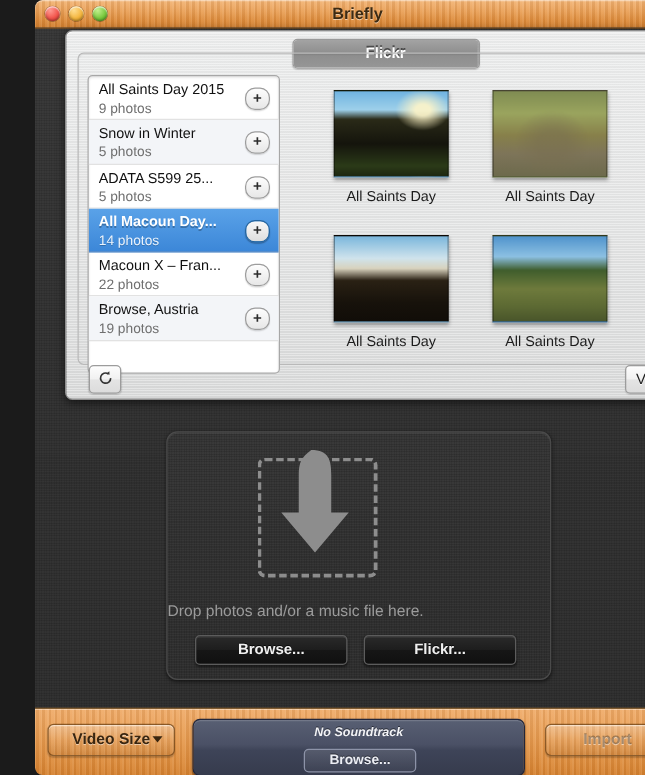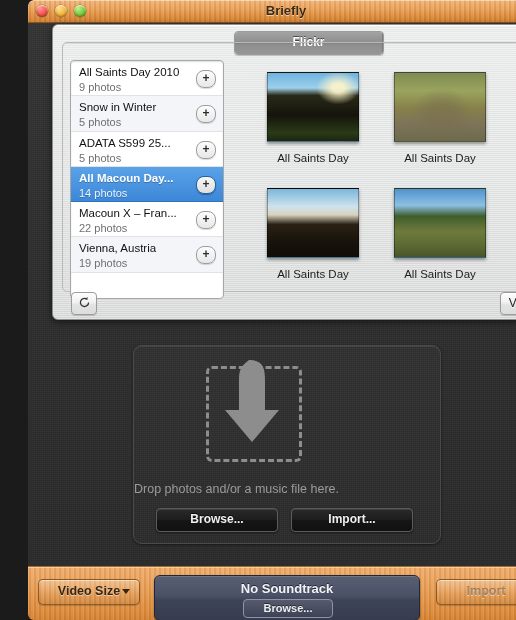--- a/index.html
+++ b/index.html
@@ -198,21 +198,21 @@
     border-left:4px solid transparent;border-right:4px solid transparent;border-top:5px solid #3a2610;}
   .create{left:408px;top:12px;width:98px;height:24px;line-height:23px;color:rgba(58,38,16,.42);}
   .soundtrack{
     position:absolute;left:126px;top:8px;width:264px;height:44px;border-radius:6px;
     background:linear-gradient(180deg,#585f73 0%,#4a5065 45%,#3e4458 55%,#363b4d 100%);
     border:1px solid #22263a;
     box-shadow:inset 0 1px 0 rgba(255,255,255,.16), 0 1px 2px rgba(0,0,0,.45);
   }
   .st-title{
     position:absolute;left:0;top:5px;width:264px;text-align:center;
-    font-size:13px;font-weight:bold;color:#f2f3f7;text-shadow:0 -1px 0 rgba(0,0,0,.55);
+    font-size:10px;font-weight:bold;color:#f2f3f7;text-shadow:0 -1px 0 rgba(0,0,0,.55);font-style:italic;
   }
   .st-browse{
     position:absolute;left:88px;top:23px;width:88px;height:17px;line-height:16px;
     text-align:center;font-size:11px;font-weight:bold;color:#eceef4;
     text-shadow:0 -1px 0 rgba(0,0,0,.5);
     border:1px solid #8d93a8;border-radius:4px;
     background:linear-gradient(180deg,rgba(255,255,255,.12) 0%,rgba(255,255,255,.03) 100%);
     cursor:default;
   }
 </style>
@@ -237,21 +237,21 @@
   <div class="popover">
 
     <div class="tabs">
       <div class="tab sel">Flickr</div>
     </div>
 
     <div class="sheet-inner"></div>
 
     <div class="list">
       <div class="row">
-        <div class="row-title">All Saints Day 2010</div>
+        <div class="row-title">All Saints Day 2015</div>
         <div class="row-sub">9 photos</div>
         <div class="plus">+</div>
       </div>
       <div class="row alt">
         <div class="row-title">Snow in Winter</div>
         <div class="row-sub">5 photos</div>
         <div class="plus">+</div>
       </div>
       <div class="row">
         <div class="row-title">ADATA S599 25...</div>
@@ -262,21 +262,21 @@
         <div class="row-title">All Macoun Day...</div>
         <div class="row-sub">14 photos</div>
         <div class="plus">+</div>
       </div>
       <div class="row">
         <div class="row-title">Macoun X – Fran...</div>
         <div class="row-sub">22 photos</div>
         <div class="plus">+</div>
       </div>
       <div class="row alt">
-        <div class="row-title">Vienna, Austria</div>
+        <div class="row-title">Browse, Austria</div>
         <div class="row-sub">19 photos</div>
         <div class="plus">+</div>
       </div>
     </div>
 
     <div class="grid">
       <div class="cell" style="left:18px;top:12px;">
         <div class="thumb ph1"></div>
         <div class="cap">All Saints Day</div>
       </div>
@@ -305,21 +305,21 @@
     </div>
   </div>
 
   <div class="drop">
     <div class="dash"></div>
     <svg class="arrow" viewBox="0 0 70 100">
       <path d="M30 2 C44 2 46 10 46 22 L46 52 L60 52 L33 84 L6 52 L20 52 L20 22 C20 12 22 8 30 2 Z" fill="#8d8d8d"></path>
     </svg>
     <div class="drop-text">Drop photos and/or a music file here.</div>
     <div class="dbtn browse">Browse...</div>
-    <div class="dbtn import">Import...</div>
+    <div class="dbtn import">Flickr...</div>
   </div>
 
   <div class="bottombar">
     <div class="wood-btn vsize">
       <span>Video Size</span>
       <span class="caret"></span>
     </div>
 
     <div class="soundtrack">
       <div class="st-title">No Soundtrack</div>

